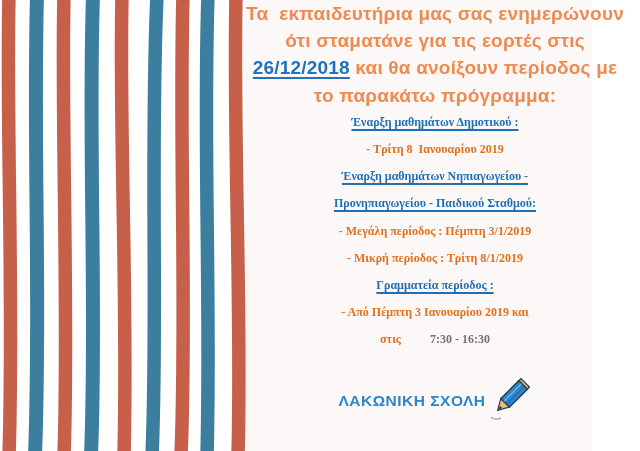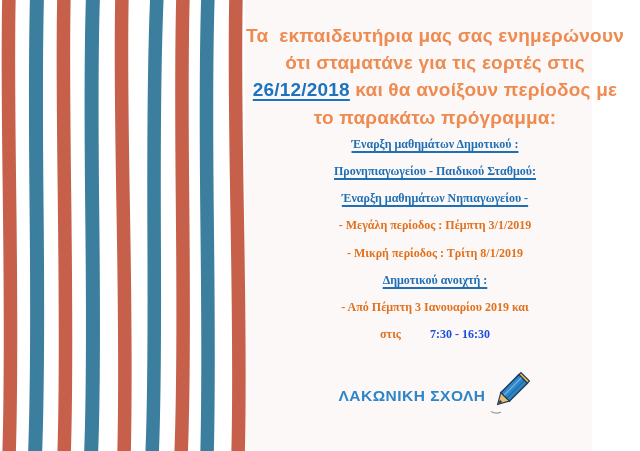--- a/index.html
+++ b/index.html
@@ -11,40 +11,40 @@
   
   .bg-panel{
     position:absolute;left:245px;top:0;width:347px;height:451px;
     background:#fcf8f8;
   }
   .stripes{
     position:absolute;left:0;top:0;width:250px;height:451px;
   }
   .content{
     position:absolute;left:246px;top:0;width:378px;height:415px;
-    padding-top:22px;box-sizing:border-box;text-align:center;z-index:2;
+    box-sizing:border-box;text-align:center;z-index:2;
   }
   .intro-line{
     font-size:19px;line-height:27.2px;letter-spacing:.2px;
     color:#ee8b51;font-weight:600;
   }
   .date-link{
     color:#1e73be;font-weight:700;
     text-decoration:underline;text-decoration-thickness:2px;text-underline-offset:3px;
   }
   .sched-line{
     font-family:"Liberation Serif",serif;font-weight:700;
     font-size:12px;line-height:27.2px;
   }
   .sched-heading{
     color:#1f6fb5;
     text-decoration:underline;text-decoration-thickness:2px;text-underline-offset:3px;
   }
   .sched-orange{color:#e2711d;}
-  .sched-blue{color:#1d4ed8;margin-left:26px;}
+  .sched-blue{color:#737373;margin-left:26px;}
   .logo{
     margin-top:20px;display:flex;align-items:center;justify-content:center;gap:2px;
   }
   .logo-text{display:flex;flex-direction:row;align-items:center;}
   .logo-name{
     color:#2e86c8;font-weight:700;font-size:15.5px;letter-spacing:.5px;line-height:17px;
   }
   .logo-tagline{
     color:#5b5b5b;font-style:italic;font-size:12.5px;line-height:15px;
     font-family:"DejaVu Serif",serif;padding-right:2px;
@@ -69,25 +69,26 @@
 </svg>
 
 <div class="content">
 
   <div class="intro-line">Τα &nbsp;εκπαιδευτήρια μας σας ενημερώνουν</div>
   <div class="intro-line">ότι σταματάνε για τις εορτές στις</div>
   <div class="intro-line"><span class="date-link">26/12/2018</span><span> και θα ανοίξουν περίοδος με</span></div>
   <div class="intro-line">το παρακάτω πρόγραμμα:</div>
 
   <div class="sched-line sched-heading">Έναρξη μαθημάτων Δημοτικού :</div>
+  <div class="sched-line sched-orange">- Τρίτη 8 &nbsp;Ιανουαρίου 2019</div>
+  <div class="sched-line sched-heading">Έναρξη μαθημάτων Νηπιαγωγείου -</div>
   <div class="sched-line sched-heading">Προνηπιαγωγείου - Παιδικού Σταθμού:</div>
-  <div class="sched-line sched-heading">Έναρξη μαθημάτων Νηπιαγωγείου -</div>
   <div class="sched-line sched-orange">- Μεγάλη περίοδος : Πέμπτη 3/1/2019</div>
   <div class="sched-line sched-orange">- Μικρή περίοδος : Τρίτη 8/1/2019</div>
-  <div class="sched-line sched-heading">Δημοτικού ανοιχτή :</div>
+  <div class="sched-line sched-heading">Γραμματεία περίοδος :</div>
   <div class="sched-line sched-orange">- Από Πέμπτη 3 Ιανουαρίου 2019 και</div>
   <div class="sched-line"><span class="sched-orange">στις </span><span class="sched-blue">7:30 - 16:30</span></div>
 
   <div class="logo">
     <div class="logo-text">
       <div class="logo-name">ΛΑΚΩΝΙΚΗ ΣΧΟΛΗ</div>
     </div>
     <svg class="pencil" width="44" height="48" viewBox="0 0 44 48" xmlns="http://www.w3.org/2000/svg">
       <g transform="rotate(45 22 24)">
         <rect x="16" y="2.5" width="12" height="4" fill="#e9b94f" stroke="#1d3f5f" stroke-width="1.2"></rect>

